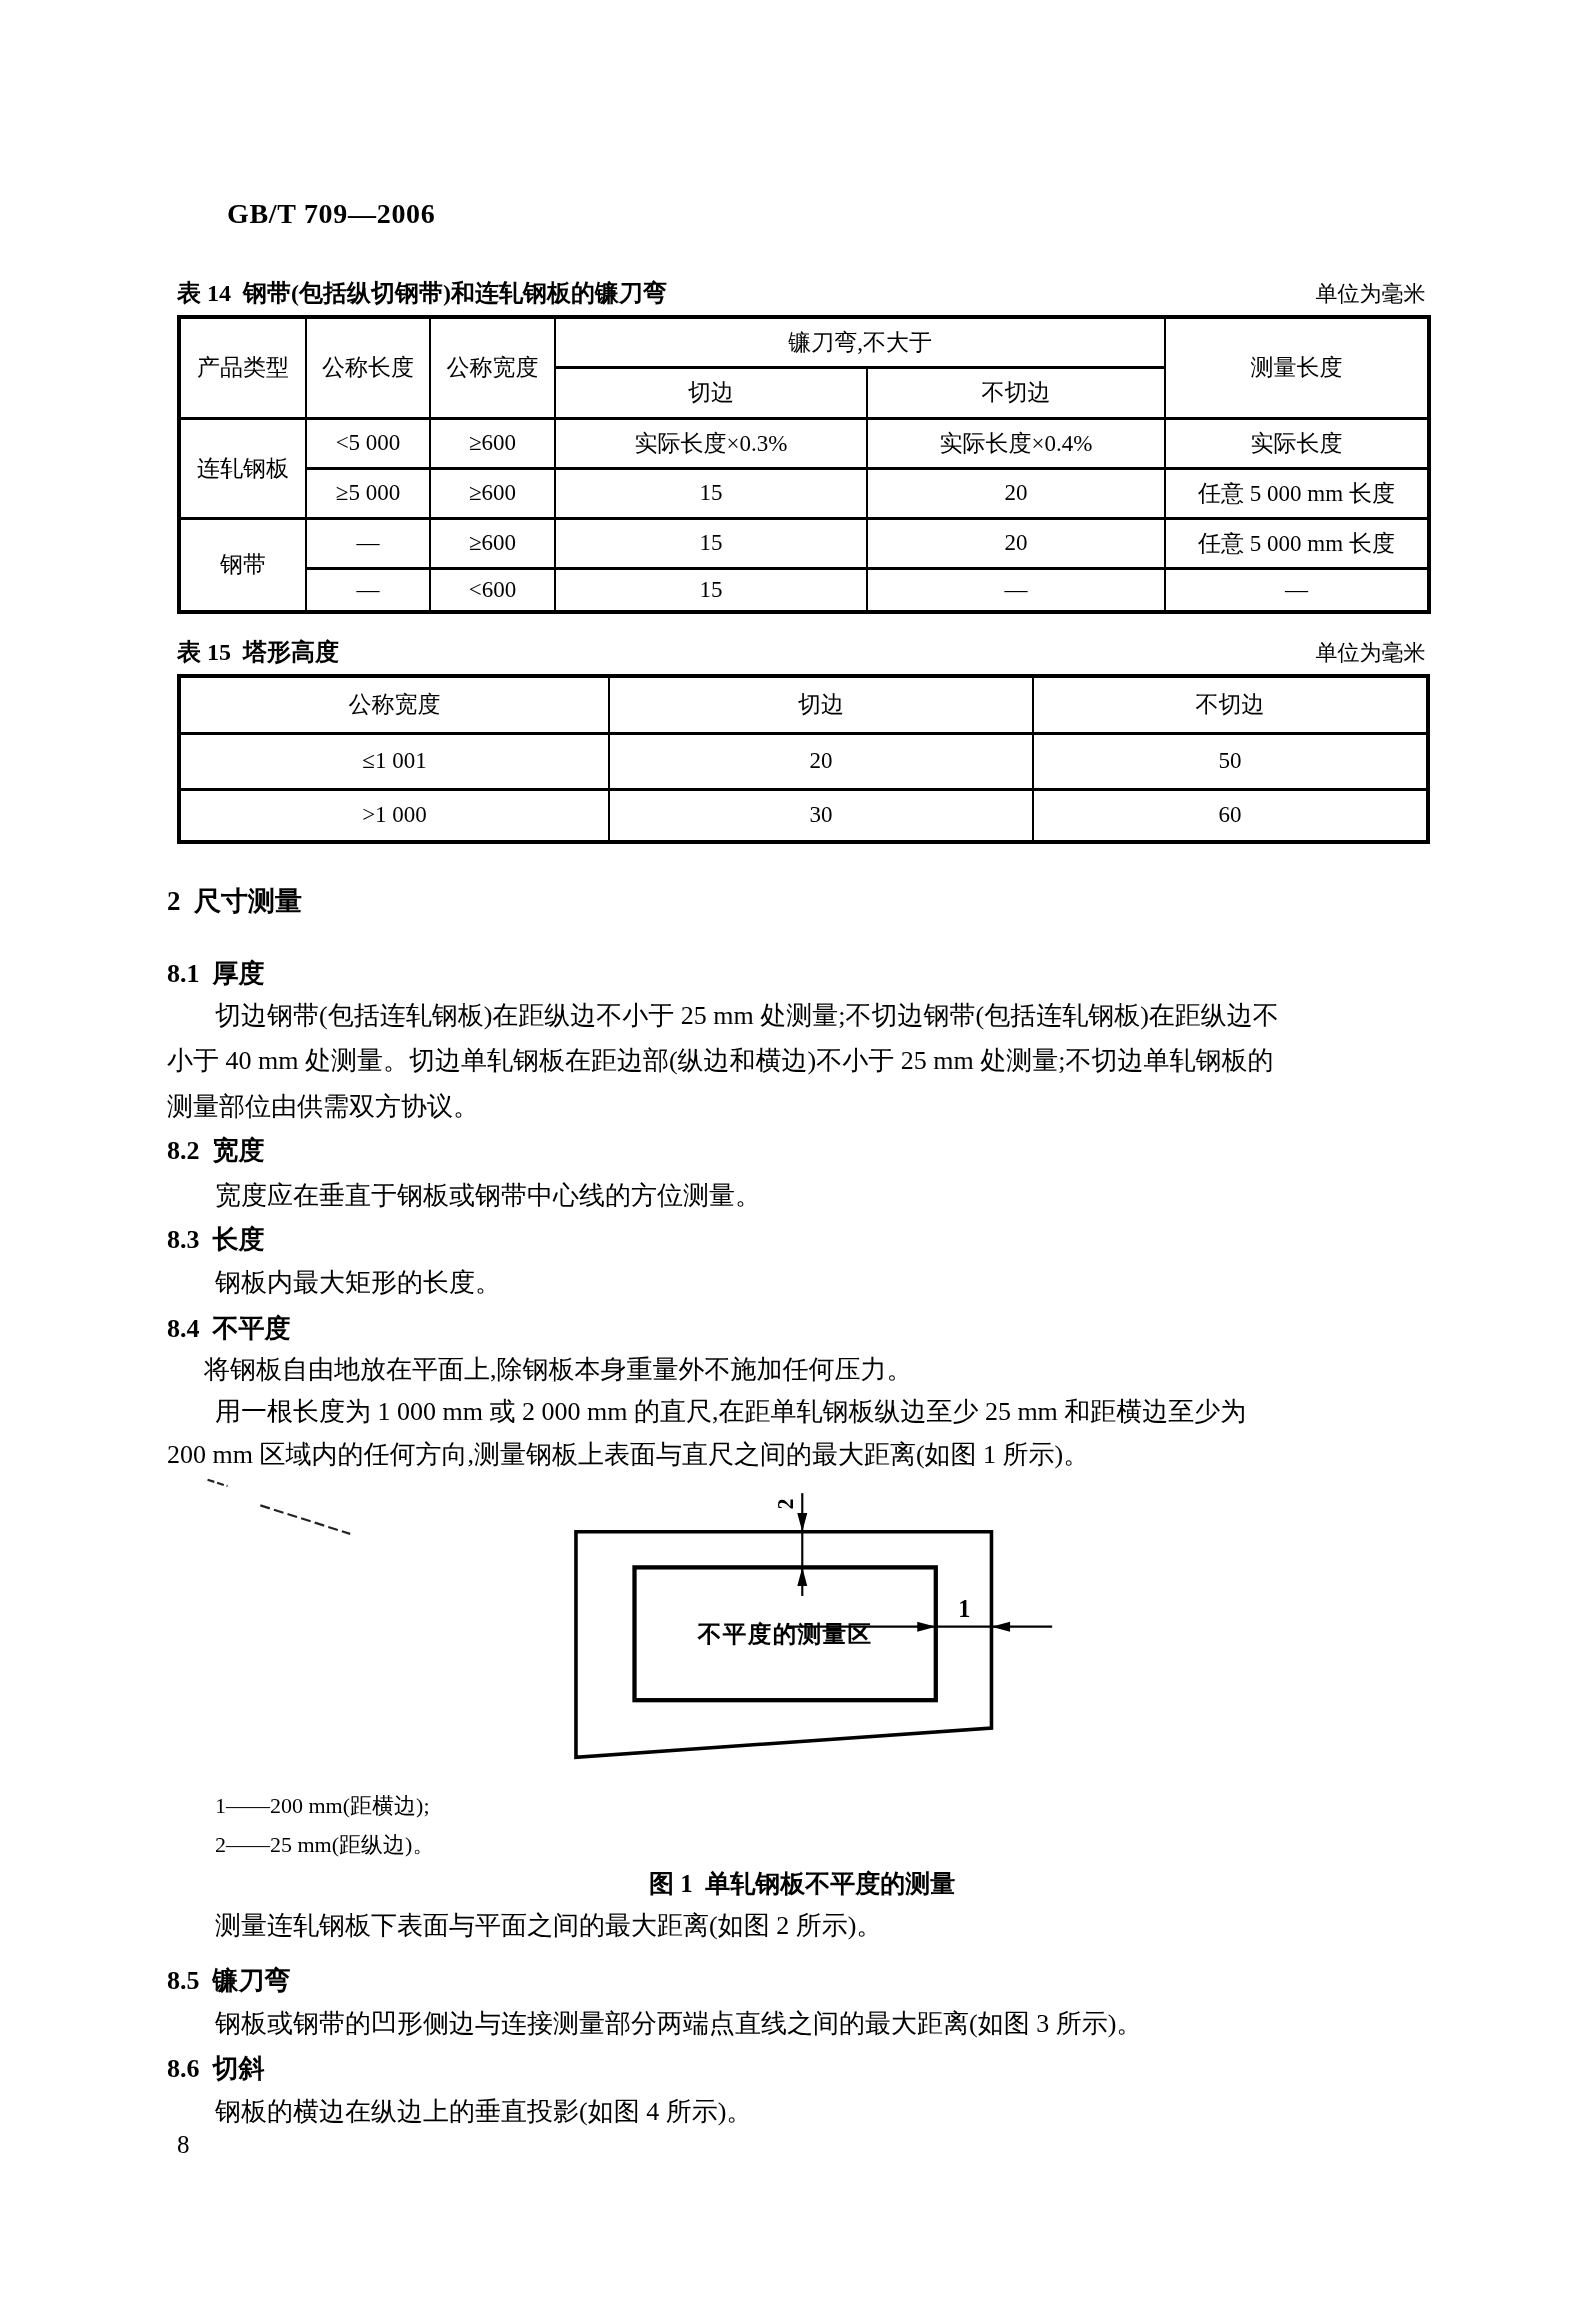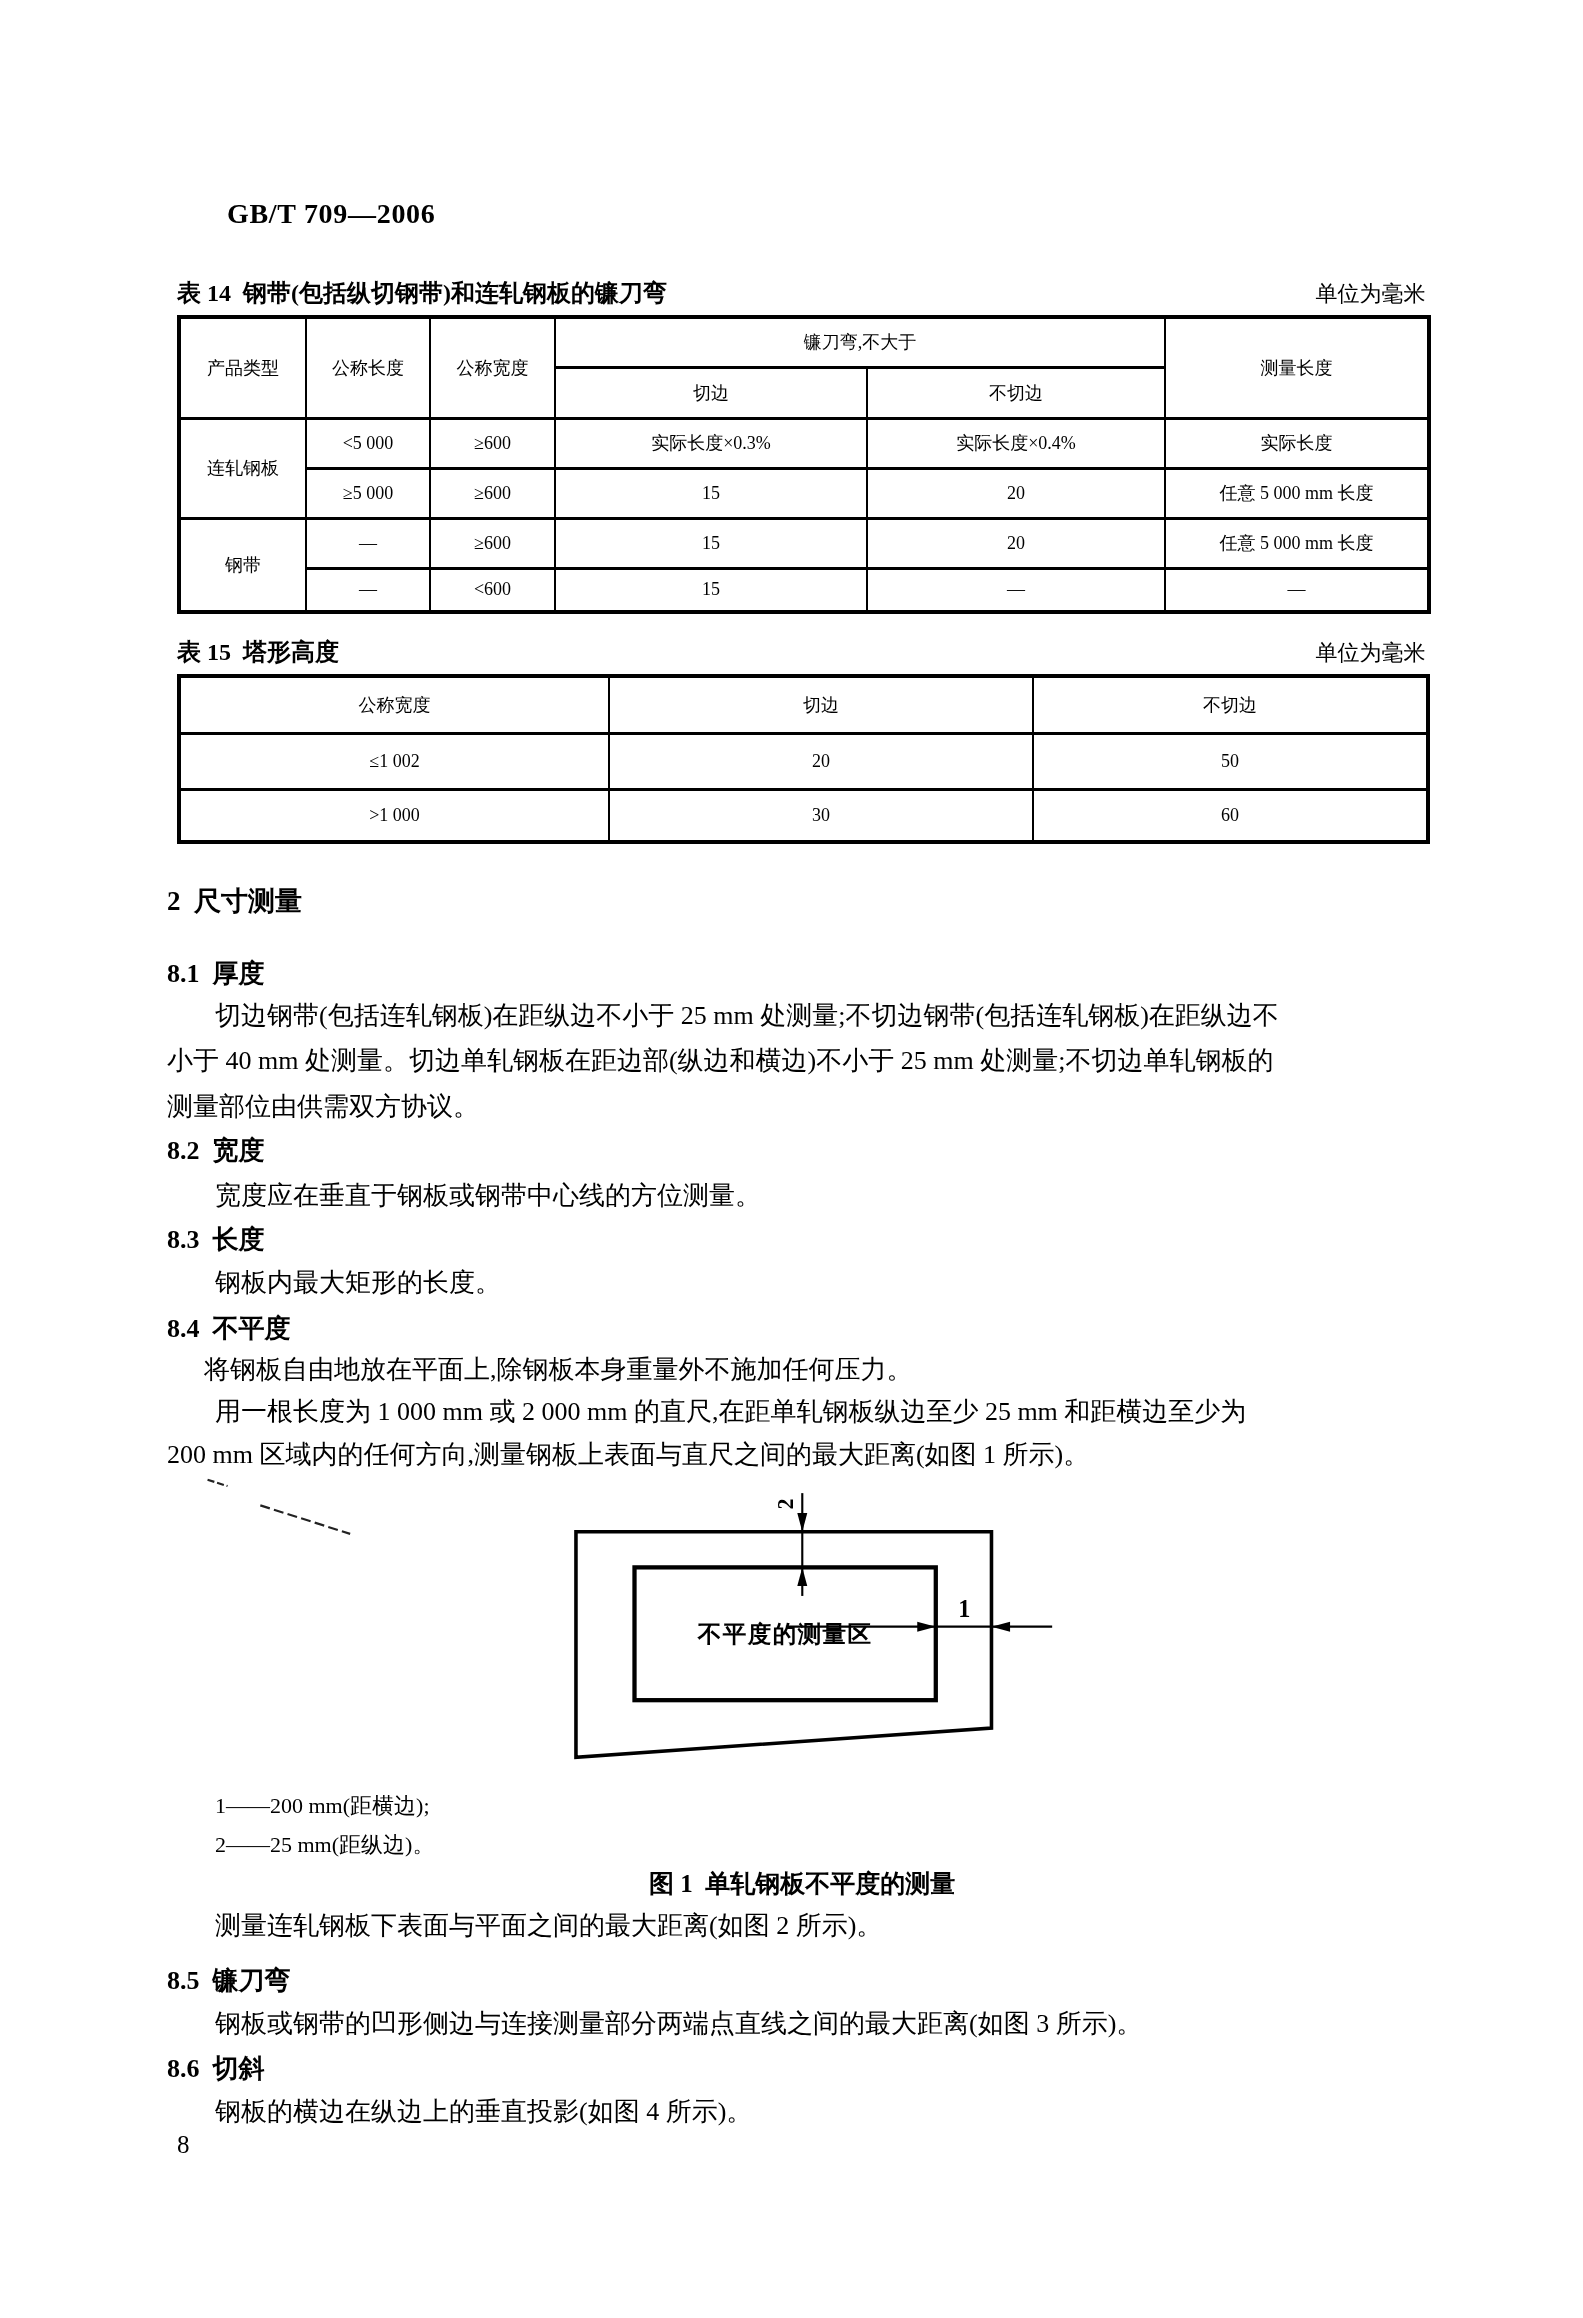--- a/index.html
+++ b/index.html
@@ -16,21 +16,21 @@
   .hd{font-weight:bold;}
   .doc-code{position:absolute;left:227px;top:198px;font-size:28px;font-weight:bold;letter-spacing:0.7px;white-space:pre;}
   .tbl-cap{position:absolute;left:177px;width:1250px;height:33px;}
   .tbl-cap .cap-center{display:block;text-align:left;font-size:24px;font-weight:bold;white-space:pre;}
   .tbl-cap .cap-unit{position:absolute;right:1.4px;top:2.1px;font-size:22px;font-weight:normal;white-space:pre;}
   table.std{position:absolute;border-collapse:collapse;table-layout:fixed;background:#fff;}
   table.std th, table.std td{
     border-top:3.6px solid #000;border-bottom:3.6px solid #000;
     border-left:2.1px solid #000;border-right:2.1px solid #000;
     text-align:center;vertical-align:middle;
-    font-size:18px;font-weight:normal;padding:0 8px;
+    font-size:23px;font-weight:normal;padding:0 8px;
     overflow:hidden;white-space:pre;
   }
   table.std{border:4.3px solid #000;}
   .fig{position:absolute;}
   .legend{position:absolute;white-space:pre;font-size:22px;}
   .fig-caption{position:absolute;left:177px;width:1250px;text-align:center;font-size:25px;font-weight:bold;white-space:pre;}
   .page-num{position:absolute;left:177px;top:2131px;font-size:25px;}
   .artifact{position:absolute;left:199px;top:1471px;}
 </style>
 </head>
@@ -110,21 +110,21 @@
         <col style="width:424px">
         <col style="width:395px">
     </colgroup>
     <tbody>
         <tr style="height:57px">
       <th>公称宽度</th>
       <th>切边</th>
       <th>不切边</th>
     </tr>
     <tr style="height:56px">
-      <td>≤1 002</td>
+      <td>≤1 001</td>
       <td>20</td>
       <td>50</td>
     </tr>
     <tr style="height:53px">
       <td>&gt;1 000</td>
       <td>30</td>
       <td>60</td>
     </tr>
   </tbody>
     </table>

